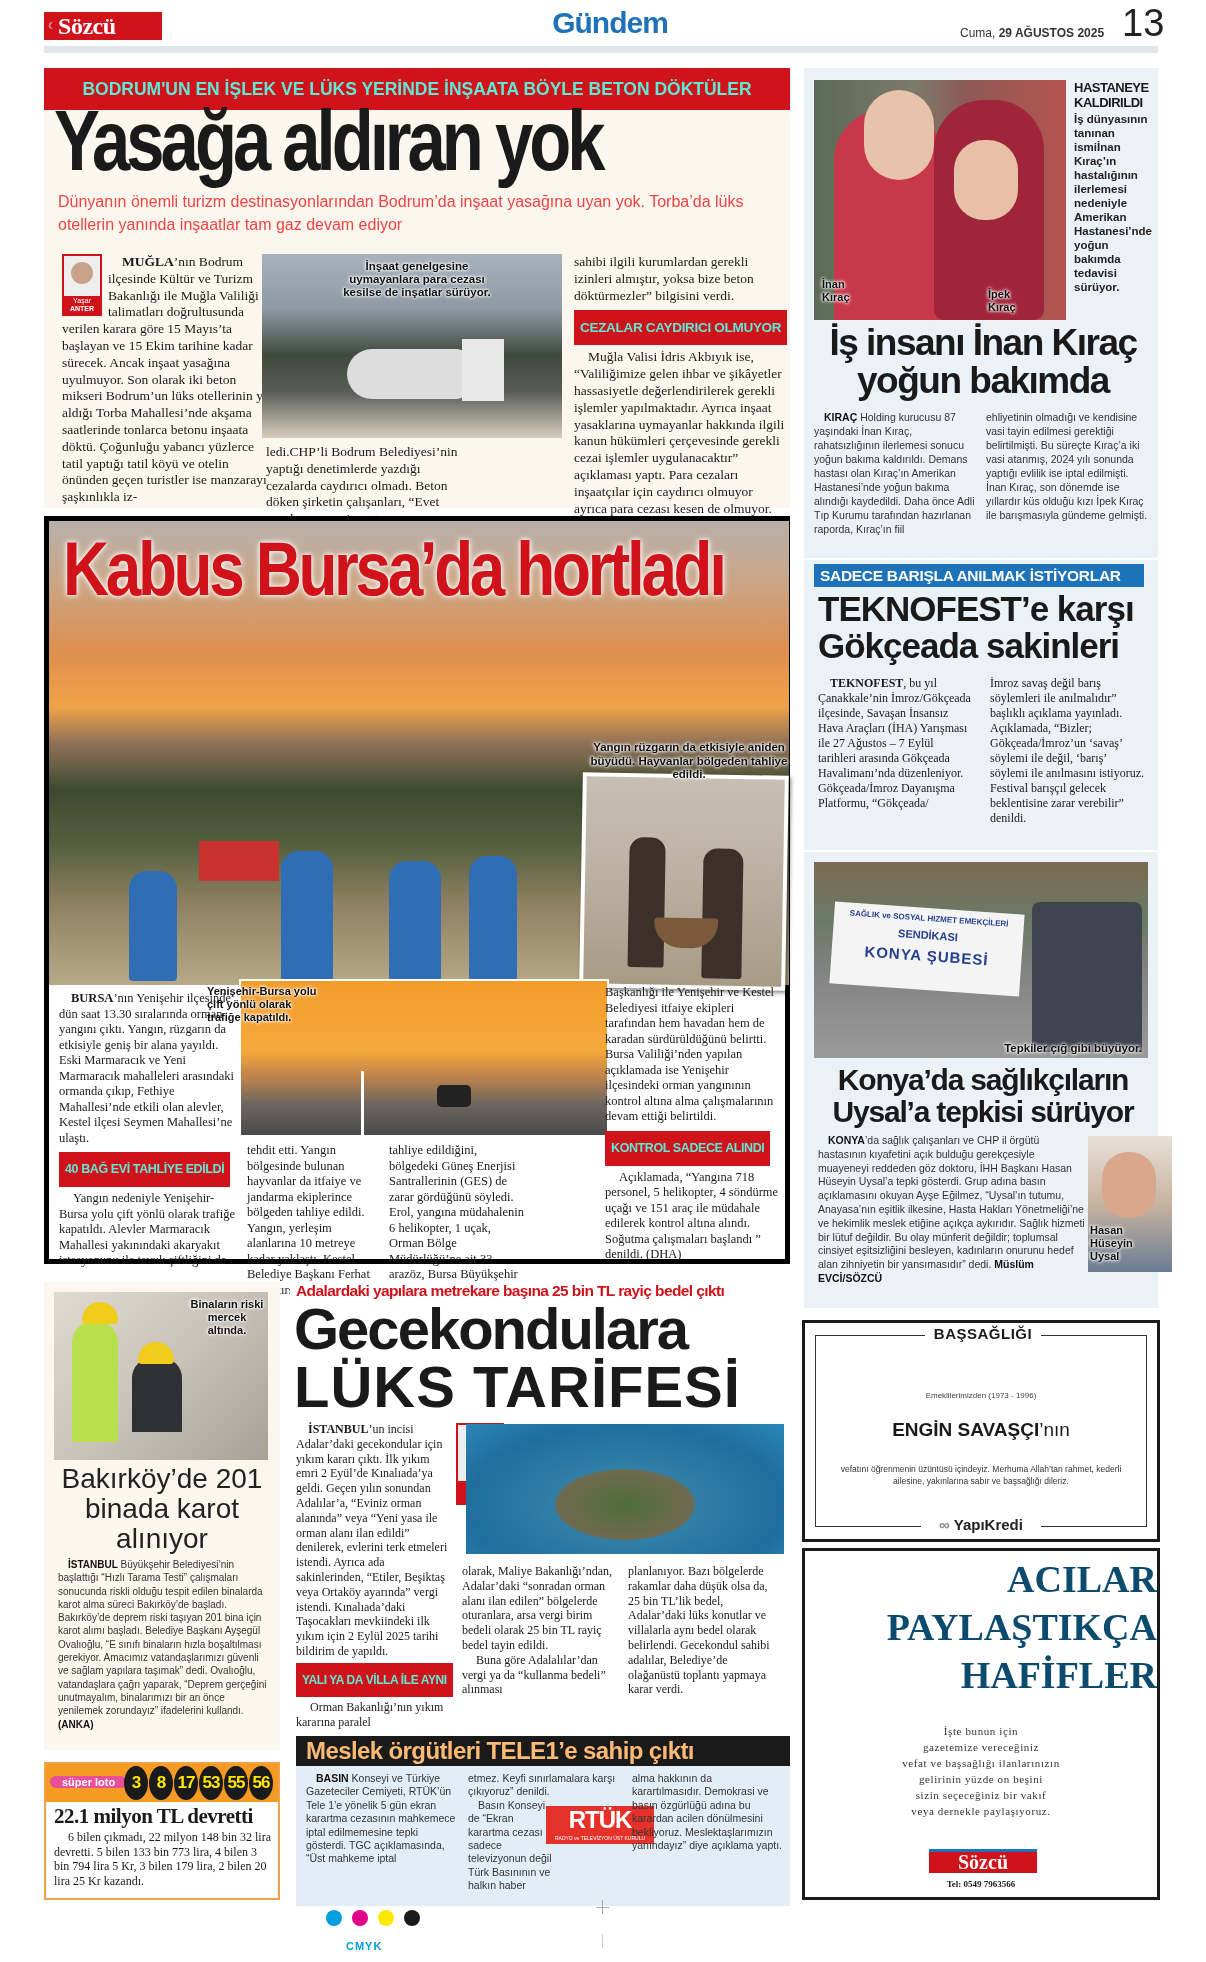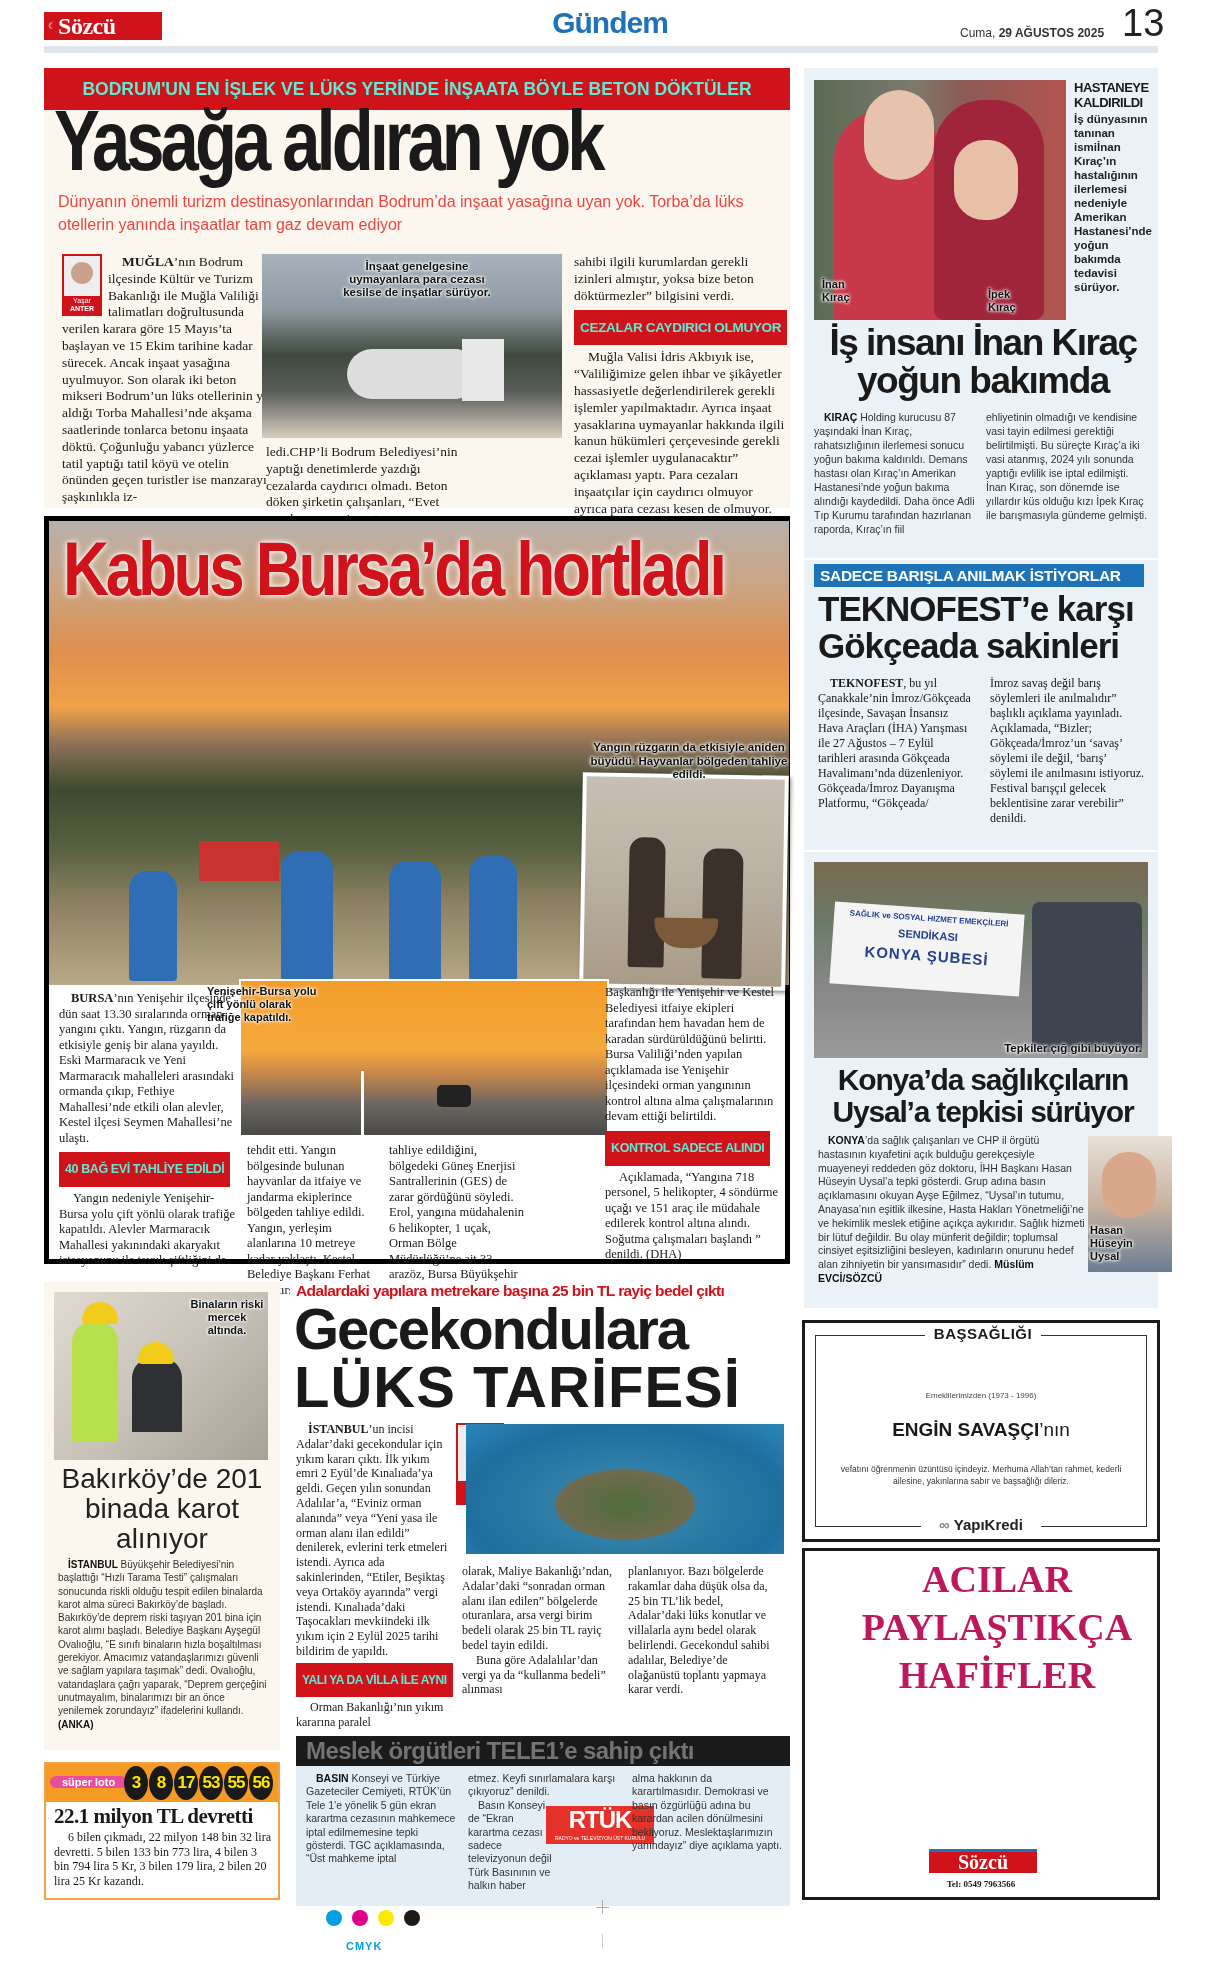--- a/index.html
+++ b/index.html
@@ -207,21 +207,21 @@
   </div>
   <div class="abs photo" data-name="adalar-photo" style="left:176px;top:142px;width:318px;height:130px;background:radial-gradient(ellipse at 50% 62%,#4f6d3a 0%,#6f6a4f 30%,#2f7fa8 32%,#1f6e9e 70%,#2a86b8 100%);"></div>
   <div class="abs body-serif" data-name="adalar-col2" style="left:172px;top:282px;width:152px;font-size:12px;line-height:14.8px;">
     <div data-name="adalar-col2a">olarak, Maliye Bakanlığı’ndan, Adalar’daki “sonradan orman alanı ilan edilen” bölgelerde oturanlara, arsa vergi birim bedeli olarak 25 bin TL rayiç bedel tayin edildi.</div>
     <div class="indent" data-name="adalar-col2b">Buna göre Adalalılar’dan vergi ya da “kullanma bedeli” alınması</div>
   </div>
   <div class="abs body-serif" data-name="adalar-col3" style="left:338px;top:282px;width:152px;font-size:12px;line-height:14.8px;">planlanıyor. Bazı bölgelerde rakamlar daha düşük olsa da, 25 bin TL’lik bedel, Adalar’daki lüks konutlar ve villalarla aynı bedel olarak belirlendi. Gecekondul sahibi adalılar, Belediye’de olağanüstü toplantı yapmaya karar verdi.</div>
 </div>
 
 <div class="abs" data-name="story-tele1" style="left:296px;top:1736px;width:494px;height:170px;background:#e3edf5;">
-  <div class="abs sans" data-name="tele1-headline" style="left:0;top:0;width:494px;height:30px;background:#1a1a1a;color:#737373;font-size:24px;font-weight:bold;line-height:30px;padding-left:10px;letter-spacing:-0.6px;white-space:nowrap;">Meslek örgütleri TELE1’e sahip çıktı</div>
+  <div class="abs sans" data-name="tele1-headline" style="left:0;top:0;width:494px;height:30px;background:#1a1a1a;color:#fdba74;font-size:24px;font-weight:bold;line-height:30px;padding-left:10px;letter-spacing:-0.6px;white-space:nowrap;">Meslek örgütleri TELE1’e sahip çıktı</div>
   <div class="abs body-sans" data-name="tele1-col1" style="left:10px;top:36px;width:150px;font-size:10.5px;line-height:13.4px;">
     <span class="lead" data-name="lead-word" style="padding-left:10px;color:#111;">BASIN</span><span data-name="body-text"> Konseyi ve Türkiye Gazeteciler Cemiyeti, RTÜK’ün Tele 1’e yönelik 5 gün ekran karartma cezasının mahkemece iptal edilmemesine tepki gösterdi. TGC açıklamasında, “Üst mahkeme iptal</span>
   </div>
   <div class="abs body-sans" data-name="tele1-col2" style="left:172px;top:36px;width:150px;font-size:10.5px;line-height:13.4px;">
     <div data-name="tele1-col2a">etmez. Keyfi sınırlamalara karşı çıkıyoruz” denildi.</div>
     <div data-name="tele1-col2b" style="padding-right:66px;text-indent:10px;">Basın Konseyi de “Ekran karartma cezası sadece televizyonun değil Türk Basınının ve halkın haber</div>
   </div>
   <div class="abs" data-name="rtuk-logo" style="left:250px;top:70px;width:108px;height:38px;background:#e4322b;color:#fff;text-align:center;font-family:'Liberation Sans',sans-serif;">
     <div data-name="rtuk-logo-text" style="font-size:24px;font-weight:bold;line-height:28px;letter-spacing:-1px;">RTÜK</div>
     <div data-name="rtuk-logo-sub" style="font-size:5px;line-height:8px;">RADYO ve TELEVİZYON ÜST KURULU</div>
@@ -256,24 +256,32 @@
     <span data-name="deceased-name" style="font-weight:bold;">ENGİN SAVAŞÇI</span><span data-name="name-suffix">’nın</span>
   </div>
   <div class="abs sans" data-name="condolence-message" style="left:30px;top:140px;width:292px;text-align:center;font-size:8.5px;line-height:12px;color:#333;">vefatını öğrenmenin üzüntüsü içindeyiz. Merhuma Allah’tan rahmet, kederli ailesine, yakınlarına sabır ve başsağlığı dileriz.</div>
   <div class="abs sans" data-name="yapikredi-logo" style="left:116px;top:193px;width:120px;background:#fff;text-align:center;font-size:15px;font-weight:bold;color:#222;">
     <span data-name="yapikredi-icon" style="color:#888;">∞</span>
     <span data-name="sponsor-name">YapıKredi</span>
   </div>
 </div>
 
 <div class="abs" data-name="promo-ad" style="left:802px;top:1548px;width:358px;height:352px;border:3px solid #1a1a1a;background:#fff;">
-  <div class="abs serif" data-name="promo-headline" style="left:0;top:4px;width:352px;text-align:center;font-size:38px;line-height:48px;font-weight:bold;color:#be185d;padding-left:32px;">
+  <div class="abs serif" data-name="promo-headline" style="left:0;top:4px;width:352px;text-align:right;font-size:38px;line-height:48px;font-weight:bold;color:#0c4a6e;padding-left:32px;">
     <div data-name="promo-line1">ACILAR</div>
     <div data-name="promo-line2">PAYLAŞTIKÇA</div>
     <div data-name="promo-line3">HAFİFLER</div>
+  </div>
+  <div class="abs serif" data-name="promo-body" style="left:0;top:172px;width:352px;text-align:center;font-size:11px;line-height:16px;color:#333;letter-spacing:0.6px;">
+    <div data-name="promo-body-line">İşte bunun için</div>
+    <div data-name="promo-body-line">gazetemize vereceğiniz</div>
+    <div data-name="promo-body-line">vefat ve başsağlığı ilanlarınızın</div>
+    <div data-name="promo-body-line">gelirinin yüzde on beşini</div>
+    <div data-name="promo-body-line">sizin seçeceğiniz bir vakıf</div>
+    <div data-name="promo-body-line">veya dernekle paylaşıyoruz.</div>
   </div>
   <div class="abs" data-name="promo-sozcu-logo" style="left:124px;top:298px;width:108px;height:24px;background:#d0121b;border-top:3px solid #1e72b8;text-align:center;">
     <span class="serif" data-name="promo-logo-text" style="color:#fff;font-weight:bold;font-size:20px;line-height:21px;">Sözcü</span>
   </div>
   <div class="abs serif" data-name="promo-phone" style="left:0;top:328px;width:352px;text-align:center;font-size:9px;font-weight:bold;">Tel: 0549 7963566</div>
 </div>
 
 <div class="abs" data-name="cmyk-swatches" style="left:326px;top:1910px;display:flex;gap:10px;">
   <span data-name="cyan-swatch" style="width:16px;height:16px;border-radius:50%;background:#00a0e0;display:inline-block;"></span>
   <span data-name="magenta-swatch" style="width:16px;height:16px;border-radius:50%;background:#e0008a;display:inline-block;"></span>

